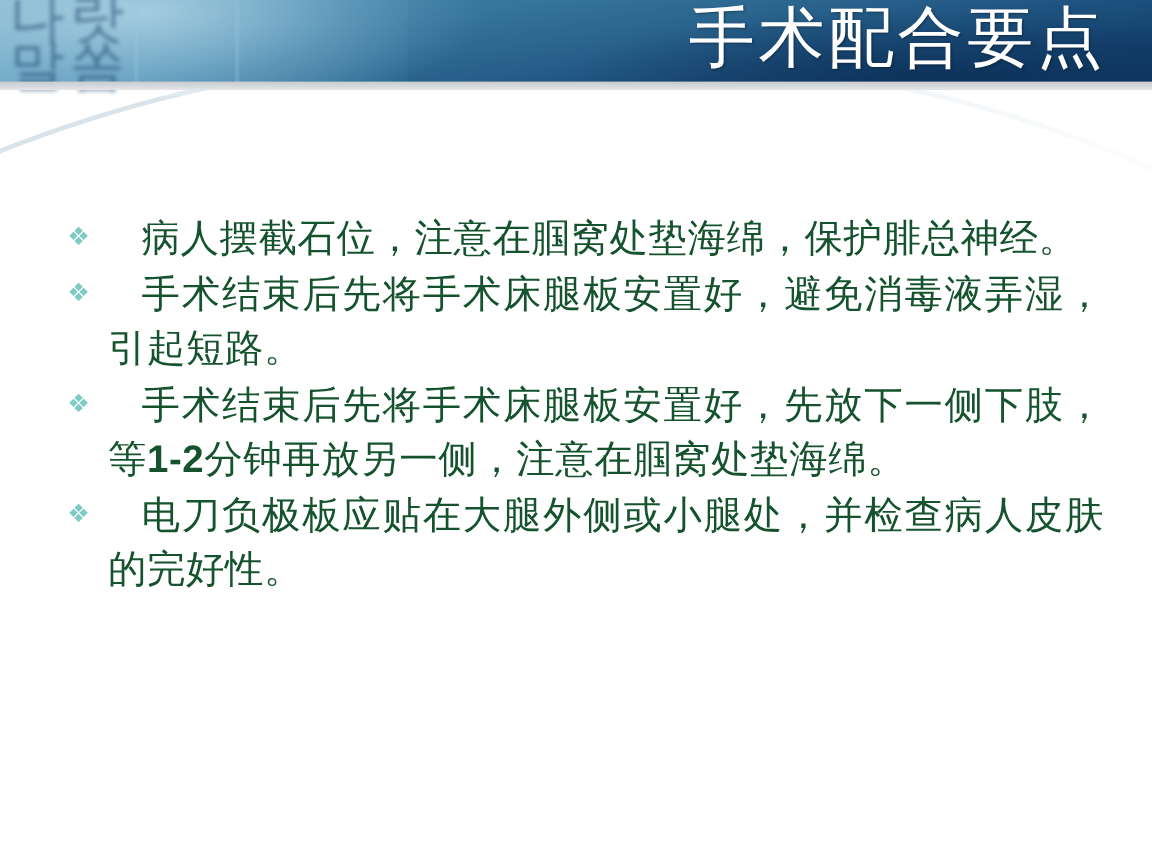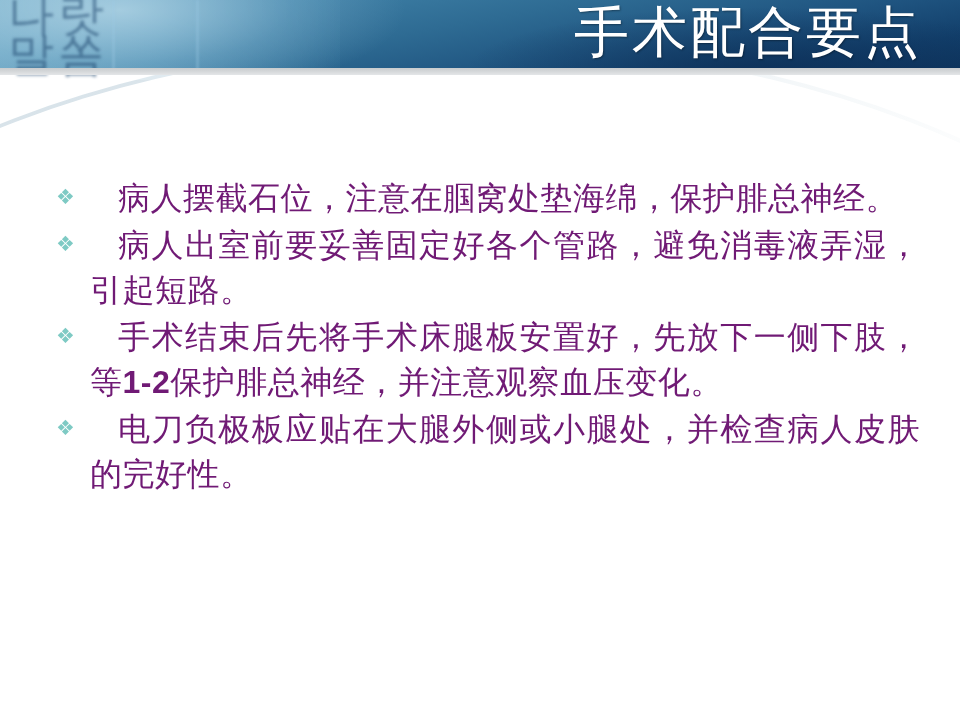--- a/index.html
+++ b/index.html
@@ -133,21 +133,21 @@
     height: 72px;
     background: rgba(155,200,225,.35);
     filter: blur(1px);
   }
 
   
   .title {
     position: absolute;
     right: 38px;
     top: 1px;
-    font-family: Liberation Sans, sans-serif;
+    font-family: Liberation Serif, serif;
     font-size: 55px;
     line-height: 62px;
     color: #ffffff;
     letter-spacing: 3px;
     text-shadow: 1px 1px 2px rgba(0,0,0,.35);
     white-space: nowrap;
   }
 
   
   .body {
@@ -169,21 +169,21 @@
     color: #7ecac4;
     font-family: "DejaVu Sans", sans-serif;
     font-size: 21px;
     line-height: 21px;
   }
   .bullet-text {
     flex: 1 1 auto;
     font-family: "Liberation Serif", "DejaVu Serif", serif;
     font-size: 32px;
     line-height: 45px;
-    color: #701a75;
+    color: #14532d;
     text-indent: 28px;
     text-align: justify;
     letter-spacing: .5px;
   }
   .num-emph {
     font-family: "Liberation Sans", "DejaVu Sans", sans-serif;
     font-weight: bold;
     font-size: 32px;
   }
 </style>
@@ -214,26 +214,26 @@
 
   <div class="body">
 
     <div class="bullet-row">
       <div class="bullet-icon">❖</div>
       <div class="bullet-text">病人摆截石位，注意在腘窝处垫海绵，保护腓总神经。</div>
     </div>
 
     <div class="bullet-row">
       <div class="bullet-icon">❖</div>
-      <div class="bullet-text">病人出室前要妥善固定好各个管路，避免消毒液弄湿，引起短路。</div>
-    </div>
-
-    <div class="bullet-row">
-      <div class="bullet-icon">❖</div>
-      <div class="bullet-text"><span>手术结束后先将手术床腿板安置好，先放下一侧下肢，等</span><span class="num-emph">1-2</span><span>保护腓总神经，并注意观察血压变化。</span></div>
+      <div class="bullet-text">手术结束后先将手术床腿板安置好，避免消毒液弄湿，引起短路。</div>
+    </div>
+
+    <div class="bullet-row">
+      <div class="bullet-icon">❖</div>
+      <div class="bullet-text"><span>手术结束后先将手术床腿板安置好，先放下一侧下肢，等</span><span class="num-emph">1-2</span><span>分钟再放另一侧，注意在腘窝处垫海绵。</span></div>
     </div>
 
     <div class="bullet-row">
       <div class="bullet-icon">❖</div>
       <div class="bullet-text">电刀负极板应贴在大腿外侧或小腿处，并检查病人皮肤的完好性。</div>
     </div>
 
   </div>
 </div>
 

